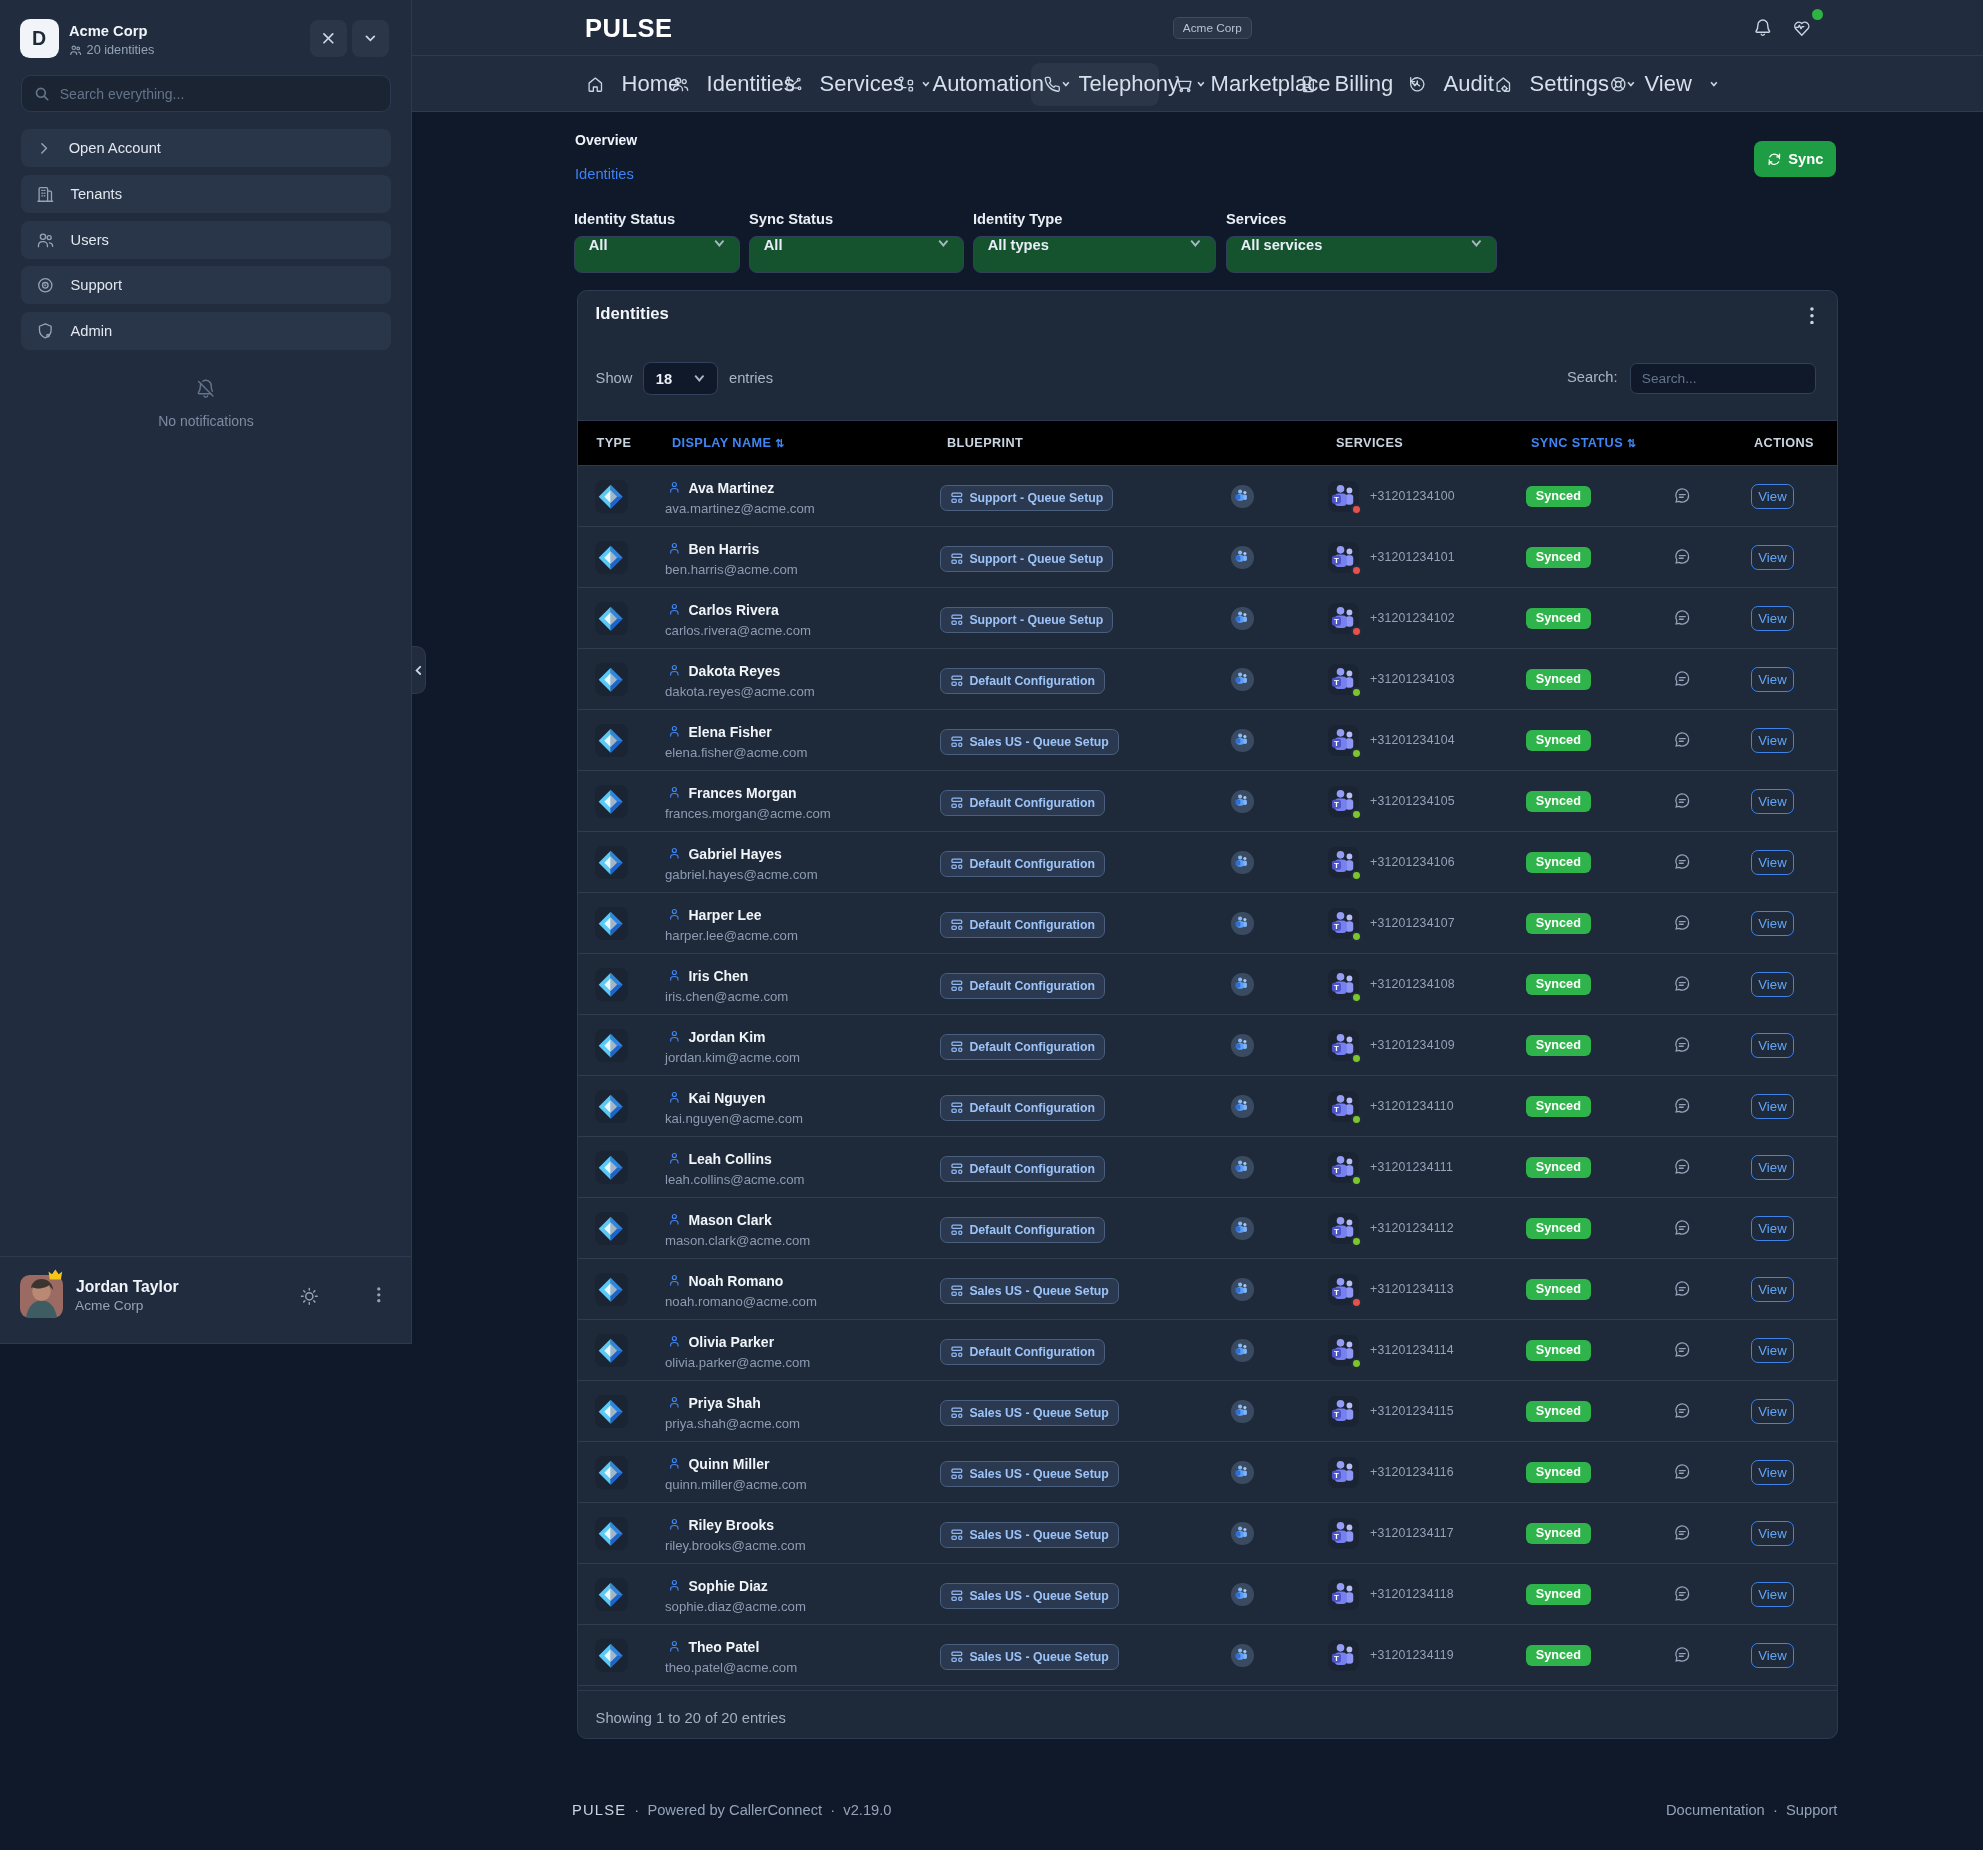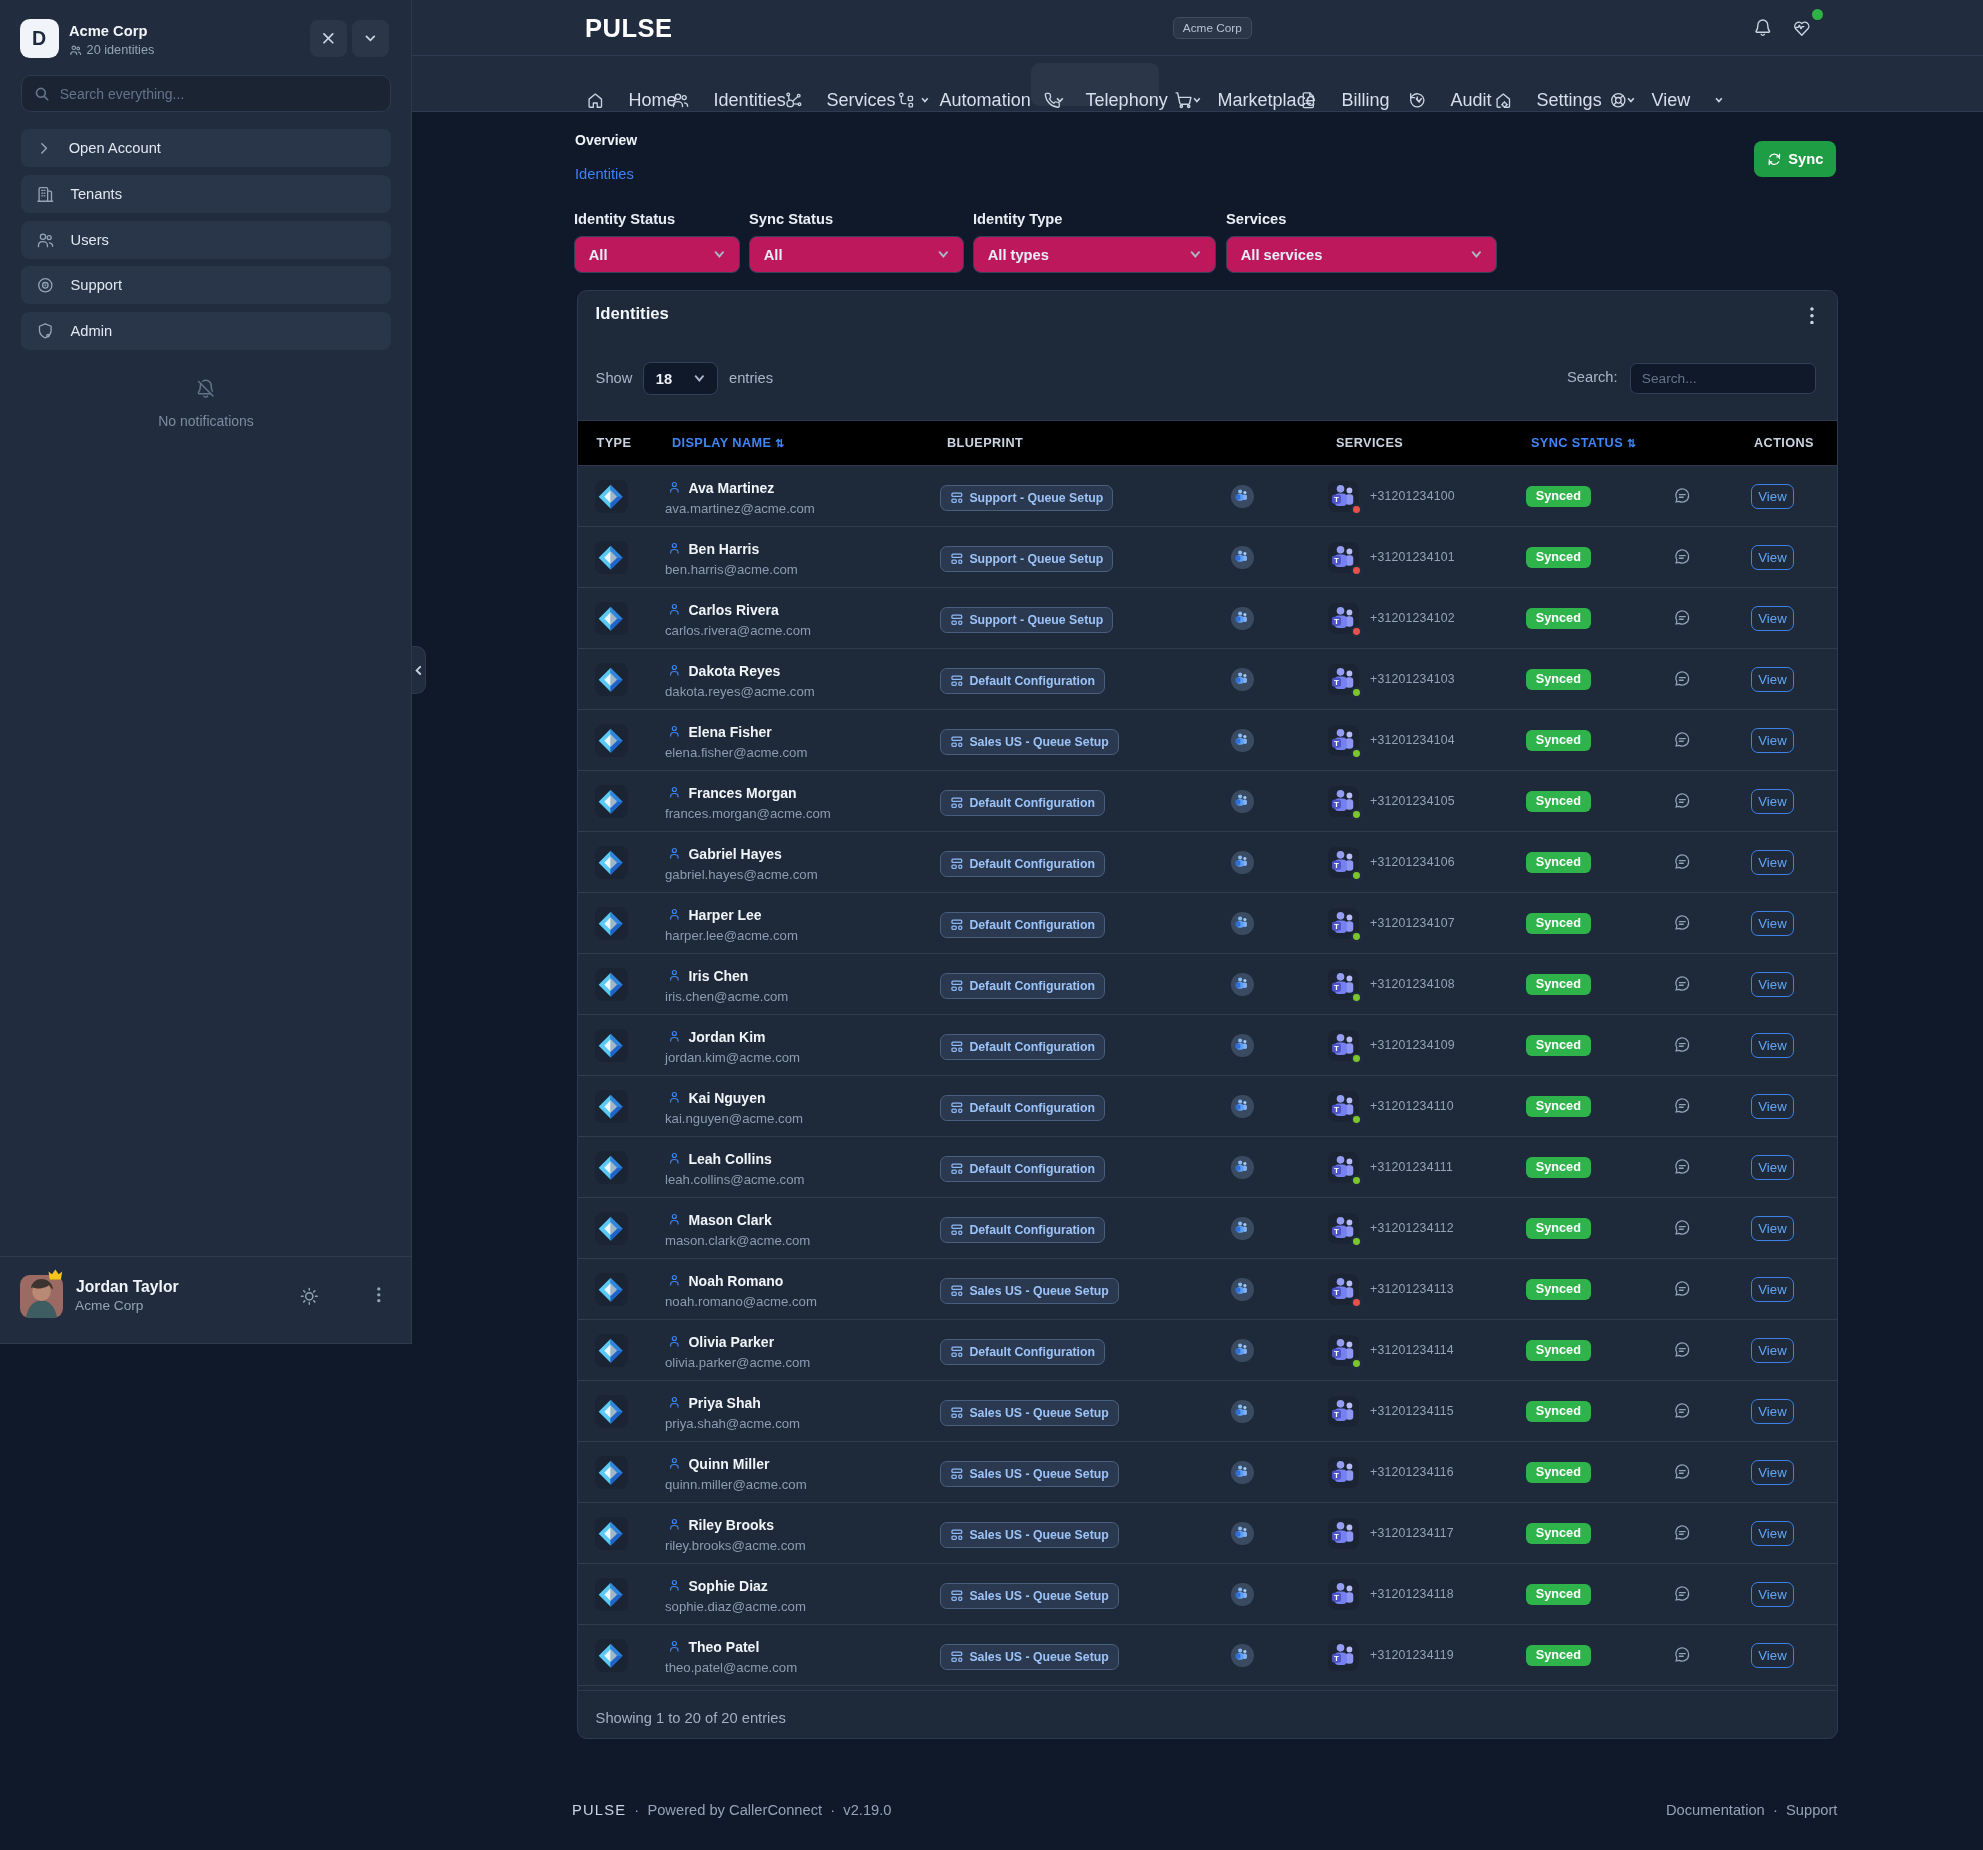--- a/index.html
+++ b/index.html
@@ -7,21 +7,21 @@
 svg{display:block}
 
 .topbar{position:absolute;left:412px;top:0;width:1572px;height:56px;background:#212c3e;border-bottom:1px solid #2e3b52}
 .logo{position:absolute;left:173px;top:13.7px;font-size:25.5px;font-weight:bold;color:#fff;letter-spacing:0.5px}
 .chip{position:absolute;left:761px;top:16.7px;height:22.5px;padding:0 8.8px;background:#2b3748;border:1px solid #3e4c60;border-radius:5.9px;color:#b6c2d2;font-size:11.8px;line-height:20.6px}
 .tb-ic{position:absolute;top:17.6px;color:#cbd5e1}
 .gdot{position:absolute;left:1400px;top:8.8px;width:10.8px;height:10.8px;border-radius:50%;background:#2fb344}
 
 .navbar{position:absolute;left:412px;top:56px;width:1572px;height:56px;background:#212c3e;border-bottom:1px solid #2e3b52}
 .nav-pill{position:absolute;left:619px;top:6.9px;width:128px;height:43px;background:#2b3749;border-radius:8.8px}
-.nv{position:absolute;top:16px;height:56px;display:flex;align-items:center;gap:24px;color:#d7dfeb;font-size:18px}
+.nv{position:absolute;top:0;height:56px;display:flex;align-items:center;gap:17px;color:#d7dfeb;font-size:22px}
 .nv svg{stroke:#cbd5e1}
 .chev{width:9.8px;height:9.8px;fill:none;stroke:#9aa8ba;stroke-width:2}
 
 .sidebar{position:absolute;left:0;top:0;width:412px;height:1344px;background:#212c3e;border-right:1px solid #2c394e;border-bottom:1px solid #2c394e}
 .dtile{position:absolute;left:19.6px;top:18.6px;width:39px;height:39px;background:#f1f5f9;border-radius:9.8px;color:#1e293b;font-weight:bold;font-size:19.6px;text-align:center;line-height:39px}
 .sb-title{position:absolute;left:69px;top:22.5px;font-size:14.7px;font-weight:bold;color:#f1f5f9}
 .sb-sub{position:absolute;left:69px;top:43px;display:flex;gap:4.9px;align-items:center;color:#94a3b8;font-size:12.7px}
 .sqbtn{position:absolute;top:19.6px;width:37px;height:37px;background:#2b3749;border-radius:7.8px;display:flex;align-items:center;justify-content:center}
 .search{position:absolute;left:20.6px;top:75px;width:370px;height:37px;background:#1a2433;border:1px solid #2c3a50;border-radius:9.8px;display:flex;align-items:center;padding:0 12.7px;gap:9.8px;color:#64748b;font-size:14px}
 .sitem{position:absolute;left:20.6px;width:370px;height:38px;background:#293548;border-radius:7.8px;display:flex;align-items:center;padding:0 15.7px;gap:15.7px;color:#e2e8f0;font-size:14.7px}
@@ -33,21 +33,21 @@
 .crown{position:absolute;left:47px;top:9.8px}
 .uname{position:absolute;left:76px;top:20.6px;font-size:15.7px;font-weight:bold;color:#f1f5f9}
 .ucorp{position:absolute;left:75px;top:41px;font-size:13.7px;color:#94a3b8}
 .uic{position:absolute;top:29px;color:#94a3b8}
 .collapse{position:absolute;left:412px;top:646px;width:13.7px;height:48px;background:#212c3e;border:1px solid #2c394e;border-left:none;border-radius:0 9.8px 9.8px 0;display:flex;align-items:center;justify-content:center}
 
 .h1{position:absolute;left:575px;top:132px;font-size:14px;font-weight:bold;color:#f1f5f9}
 .h1link{position:absolute;left:575px;top:166px;font-size:14.7px;color:#3d82f6}
 .syncbtn{position:absolute;left:1754px;top:141px;width:82px;height:36px;background:#1f9d44;border-radius:7.8px;color:#fff;font-size:14.7px;font-weight:bold;display:flex;align-items:center;justify-content:center;gap:6.9px}
 .flabel{position:absolute;top:211px;font-size:14.7px;font-weight:bold;color:#e9eef5}
-.fsel{position:absolute;top:236px;height:37px;background:#be185d;border:1px solid #32405c;border-radius:7.8px;color:#e8eef7;font-size:14.7px;font-weight:bold;display:flex;align-items:center;justify-content:space-between;padding:0 13.7px}
+.fsel{position:absolute;top:236px;height:37px;background:#14532d;border:1px solid #32405c;border-radius:7.8px;color:#e8eef7;font-size:14.7px;font-weight:bold;display:flex;justify-content:space-between;padding:0 13.7px}
 .fsel svg{stroke:#aab6c6}
 
 .card{position:absolute;left:577px;top:290px;width:1261px;height:1449px;background:#1e2939;border:1px solid #2d3b52;border-radius:9.8px}
 .ctitle{position:absolute;left:17.6px;top:12.7px;font-size:16.7px;font-weight:bold;color:#f1f5f9}
 .kebab{position:absolute;left:1232px;top:15.7px;color:#cbd5e1}
 .show{position:absolute;left:17.6px;top:79px;color:#a9b6c6;font-size:14.7px}
 .sel25 svg{stroke:#aab6c6}
 .sel25{position:absolute;left:65px;top:71px;width:75px;height:33px;background:#10192a;border:1px solid #32405c;border-radius:7.8px;color:#eef2f8;font-weight:bold;font-size:14.7px;display:flex;align-items:center;justify-content:space-between;padding:0 11.8px}
 .entries{position:absolute;left:151px;top:79px;color:#a9b6c6;font-size:14.7px}
 .srchlbl{position:absolute;left:989px;top:78px;color:#a9b6c6;font-size:14.7px}

